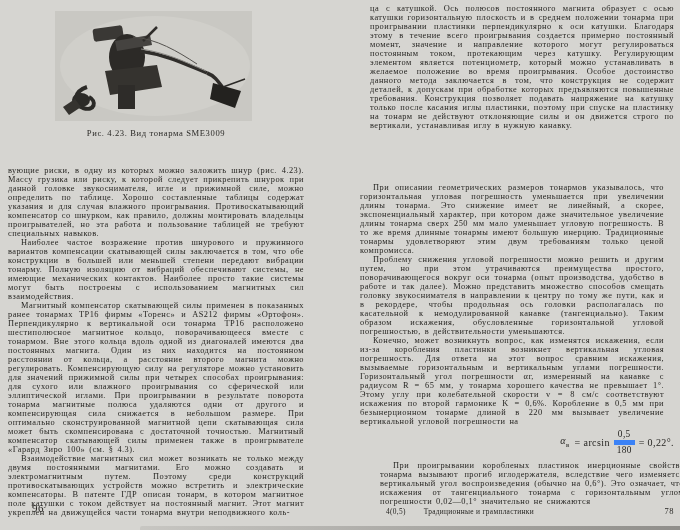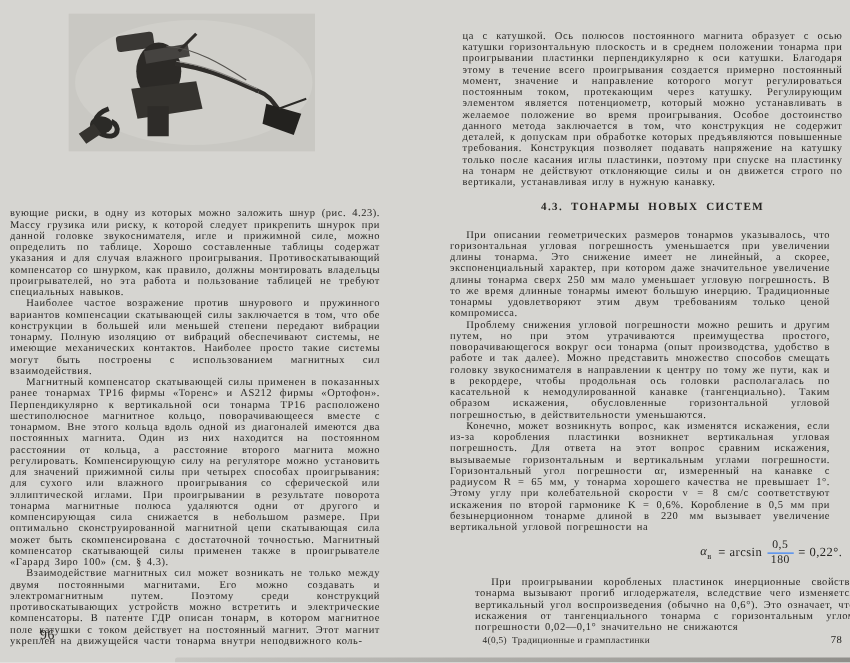--- a/index.html
+++ b/index.html
@@ -20,48 +20,48 @@
   .figure-photo {
     left:55px; top:11px; width:197px; height:110px;
     background:#c9c8c3;
   }
   .figure-caption {
     left:8px; top:128px; width:296px;
     text-align:center; font-size:8.6px; letter-spacing:0.6px;
     color:#2b2a27;
   }
   .left-text { left:8px; top:166px; width:296px; }
-  .right-text-1 { left:370px; top:24px; width:304px; }
+  .right-text-1 { left:370px; top:4px; width:304px; }
   .section-heading {
     left:370px; top:160px; width:304px;
     text-align:center; font-weight:bold; font-size:8.8px;
     letter-spacing:1.1px; word-spacing:3px;
   }
   .right-text-2 { left:360px; top:183px; width:304px; }
   .formula-row {
     left:370px; top:424px; width:304px; height:36px;
     display:flex; justify-content:flex-end; align-items:center;
     font-size:10px; letter-spacing:0.4px;
   }
   .formula-row .gap { width:5px; display:inline-block; }
   .f-var { font-style:italic; }
   .f-var sub { font-size:7px; font-style:normal; }
   .frac {
     display:inline-flex; flex-direction:column; text-align:center;
     vertical-align:middle; margin:0 4px; font-size:9.3px; line-height:11px;
   }
-  .frac .num { border-bottom:1px solid #3b82f6; padding:0 4px; }
+  .frac .num { border-bottom:5px solid #3b82f6; padding:0 4px; }
   .right-text-3 { left:380px; top:461px; width:304px; }
   .page-num { font-size:11px; letter-spacing:0.5px; }
   .pn-left { left:32px; top:502px; }
   .footer-right {
     left:386px; top:506px; width:288px;
     display:flex; align-items:baseline; font-size:7.4px; letter-spacing:0.3px;
   }
-  .footer-right .sig { margin-right:4px; }
+  .footer-right .sig { margin-right:18px; }
   .footer-right .pn  { margin-left:auto; font-size:8.5px; }
   .scan-shadow {
     left:140px; bottom:0; width:540px; height:4px;
     background:linear-gradient(to right, rgba(95,93,88,0.12), rgba(58,56,52,0.45));
     border-radius:2px 0 0 0;
   }
 </style>
 </head>
 <body>
 
@@ -88,35 +88,35 @@
       <line x1="168" y1="76" x2="190" y2="68" stroke="#2b2a27" stroke-width="1.6"></line>
 
       <path d="M78,26 C102,28 122,40 142,53" stroke="#55534f" stroke-width="1" fill="none"></path>
 
       <path d="M32,76 C20,80 16,92 28,97 C40,101 42,90 34,86" stroke="#2b2a27" stroke-width="4" fill="none"></path>
       <ellipse cx="26" cy="89" rx="9" ry="7" fill="#2b2a27"></ellipse>
       <path d="M8,96 L20,88 L26,96 L14,104 Z" fill="#35332f"></path>
     </svg>
   </div>
 
+  <div class="abs figure-caption">Рис. 4.23. Вид тонарма SME3009</div>
 
   <div class="abs left-text body-text">
     <p class="noindent">вующие риски, в одну из которых можно заложить шнур (рис. 4.23). Массу грузика или риску, к которой следует прикрепить шнурок при данной головке звукоснимателя, игле и прижимной силе, можно определить по таблице. Хорошо составленные таблицы содержат указания и для случая влажного проигрывания. Противоскатывающий компенсатор со шнурком, как правило, должны монтировать владельцы проигрывателей, но эта работа и пользование таблицей не требуют специальных навыков.</p>
     <p>Наиболее частое возражение против шнурового и пружинного вариантов компенсации скатывающей силы заключается в том, что обе конструкции в большей или меньшей степени передают вибрации тонарму. Полную изоляцию от вибраций обеспечивают системы, не имеющие механических контактов. Наиболее просто такие системы могут быть построены с использованием магнитных сил взаимодействия.</p>
     <p>Магнитный компенсатор скатывающей силы применен в показанных ранее тонармах ТР16 фирмы «Торенс» и AS212 фирмы «Ортофон». Перпендикулярно к вертикальной оси тонарма ТР16 расположено шестиполюсное магнитное кольцо, поворачивающееся вместе с тонармом. Вне этого кольца вдоль одной из диагоналей имеются два постоянных магнита. Один из них находится на постоянном расстоянии от кольца, а расстояние второго магнита можно регулировать. Компенсирующую силу на регуляторе можно установить для значений прижимной силы при четырех способах проигрывания: для сухого или влажного проигрывания со сферической или эллиптической иглами. При проигрывании в результате поворота тонарма магнитные полюса удаляются одни от другого и компенсирующая сила снижается в небольшом размере. При оптимально сконструированной магнитной цепи скатывающая сила может быть скомпенсирована с достаточной точностью. Магнитный компенсатор скатывающей силы применен также в проигрывателе «Гарард Зиро 100» (см. § 4.3).</p>
     <p>Взаимодействие магнитных сил может возникать не только между двумя постоянными магнитами. Его можно создавать и электромагнитным путем. Поэтому среди конструкций противоскатывающих устройств можно встретить и электрические компенсаторы. В патенте ГДР описан тонарм, в котором магнитное поле катушки с током действует на постоянный магнит. Этот магнит укреплен на движущейся части тонарма внутри неподвижного коль-</p>
   </div>
 
   <div class="abs page-num pn-left">96</div>
 
   <div class="abs right-text-1 body-text">
     <p class="noindent">ца с катушкой. Ось полюсов постоянного магнита образует с осью катушки горизонтальную плоскость и в среднем положении тонарма при проигрывании пластинки перпендикулярно к оси катушки. Благодаря этому в течение всего проигрывания создается примерно постоянный момент, значение и направление которого могут регулироваться постоянным током, протекающим через катушку. Регулирующим элементом является потенциометр, который можно устанавливать в желаемое положение во время проигрывания. Особое достоинство данного метода заключается в том, что конструкция не содержит деталей, к допускам при обработке которых предъявляются повышенные требования. Конструкция позволяет подавать напряжение на катушку только после касания иглы пластинки, поэтому при спуске на пластинку на тонарм не действуют отклоняющие силы и он движется строго по вертикали, устанавливая иглу в нужную канавку.</p>
   </div>
 
-  <div class="abs section-heading">4.3. ТОНАРМЫ НОВЫХ СИСТЕМ</div>
 
   <div class="abs right-text-2 body-text">
     <p>При описании геометрических размеров тонармов указывалось, что горизонтальная угловая погрешность уменьшается при увеличении длины тонарма. Это снижение имеет не линейный, а скорее, экспоненциальный характер, при котором даже значительное увеличение длины тонарма сверх 250 мм мало уменьшает угловую погрешность. В то же время длинные тонармы имеют большую инерцию. Традиционные тонармы удовлетворяют этим двум требованиям только ценой компромисса.</p>
     <p>Проблему снижения угловой погрешности можно решить и другим путем, но при этом утрачиваются преимущества простого, поворачивающегося вокруг оси тонарма (опыт производства, удобство в работе и так далее). Можно представить множество способов смещать головку звукоснимателя в направлении к центру по тому же пути, как и в рекордере, чтобы продольная ось головки располагалась по касательной к немодулированной канавке (тангенциально). Таким образом искажения, обусловленные горизонтальной угловой погрешностью, в действительности уменьшаются.</p>
     <p>Конечно, может возникнуть вопрос, как изменятся искажения, если из-за коробления пластинки возникнет вертикальная угловая погрешность. Для ответа на этот вопрос сравним искажения, вызываемые горизонтальным и вертикальным углами погрешности. Горизонтальный угол погрешности αг, измеренный на канавке с радиусом R = 65 мм, у тонарма хорошего качества не превышает 1°. Этому углу при колебательной скорости v = 8 см/с соответствуют искажения по второй гармонике K = 0,6%. Коробление в 0,5 мм при безынерционном тонарме длиной в 220 мм вызывает увеличение вертикальной угловой погрешности на</p>
   </div>
 
   <div class="abs formula-row">
     <span class="f-var"><span>α</span><sub>в</sub></span>
     <span class="gap"></span>

